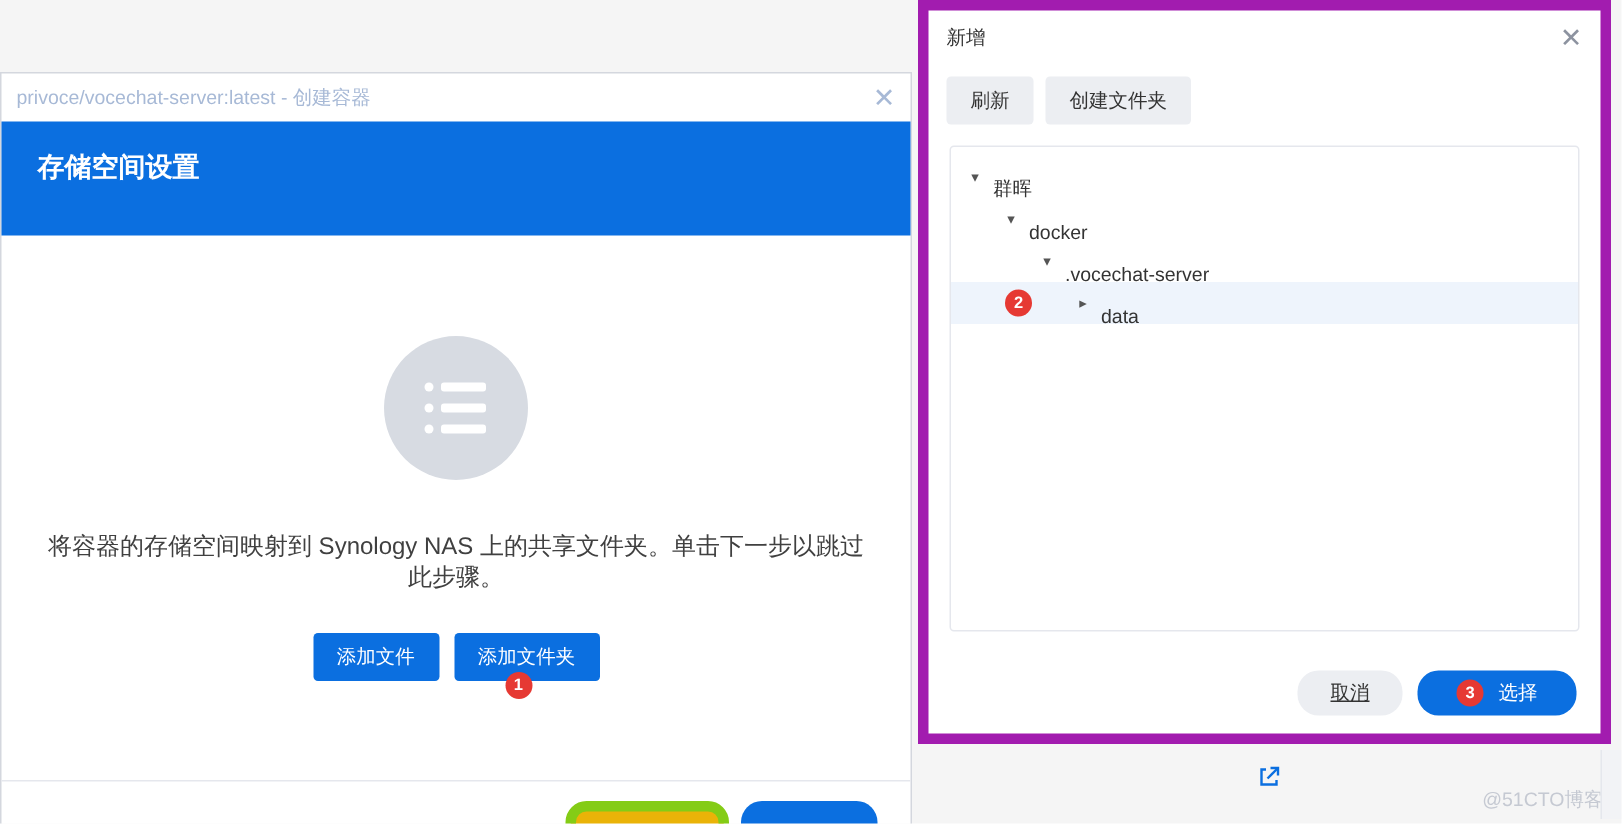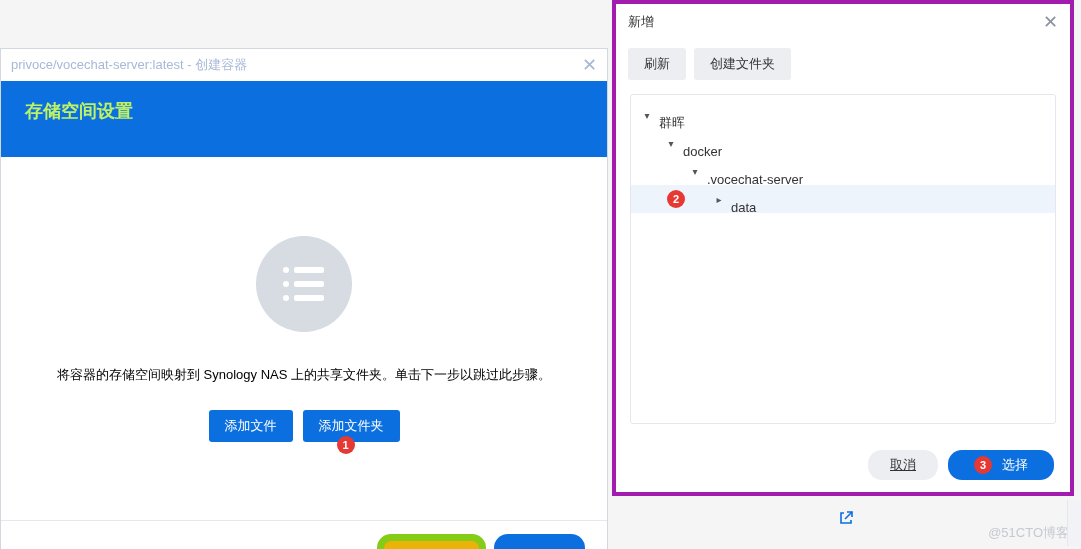--- a/index.html
+++ b/index.html
@@ -37,21 +37,21 @@
       justify-content: space-between;
     }
     .left-titlebar .close {
       color: #a7b9d6;
       font-size: 18px;
       cursor: pointer;
       line-height: 1;
     }
     .left-header {
       background: #0b6fe0;
-      color: #bef264;
+      color: #ffffff;
       padding: 18px 24px 34px;
       font-size: 18px;
       font-weight: 600;
     }
     .left-body {
       flex: 1;
       display: flex;
       flex-direction: column;
       align-items: center;
       justify-content: center;
@@ -63,22 +63,22 @@
       height: 96px;
       border-radius: 50%;
       background: #d7dbe2;
       display: flex;
       align-items: center;
       justify-content: center;
       margin-bottom: 34px;
     }
     .list-circle svg { fill: #fff; }
     .desc-text {
-      color: #000000;
-      font-size: 13px;
+      color: #404040;
+      font-size: 16px;
       margin-bottom: 26px;
       text-align: center;
     }
     .add-row { display: flex; gap: 10px; position: relative; }
     .btn {
       border: none;
       cursor: pointer;
       font-size: 13px;
       padding: 7px 16px;
       border-radius: 3px;
@@ -113,21 +113,21 @@
     }
 
     
     .right-dialog {
       position: absolute;
       left: 612px;
       top: 0;
       width: 462px;
       height: 496px;
       background: #fff;
-      border: 4px solid #a21caf;
+      border: 7px solid #a21caf;
       display: flex;
       flex-direction: column;
     }
     .right-titlebar {
       height: 36px;
       display: flex;
       align-items: center;
       justify-content: space-between;
       padding: 0 12px;
       color: #333;

